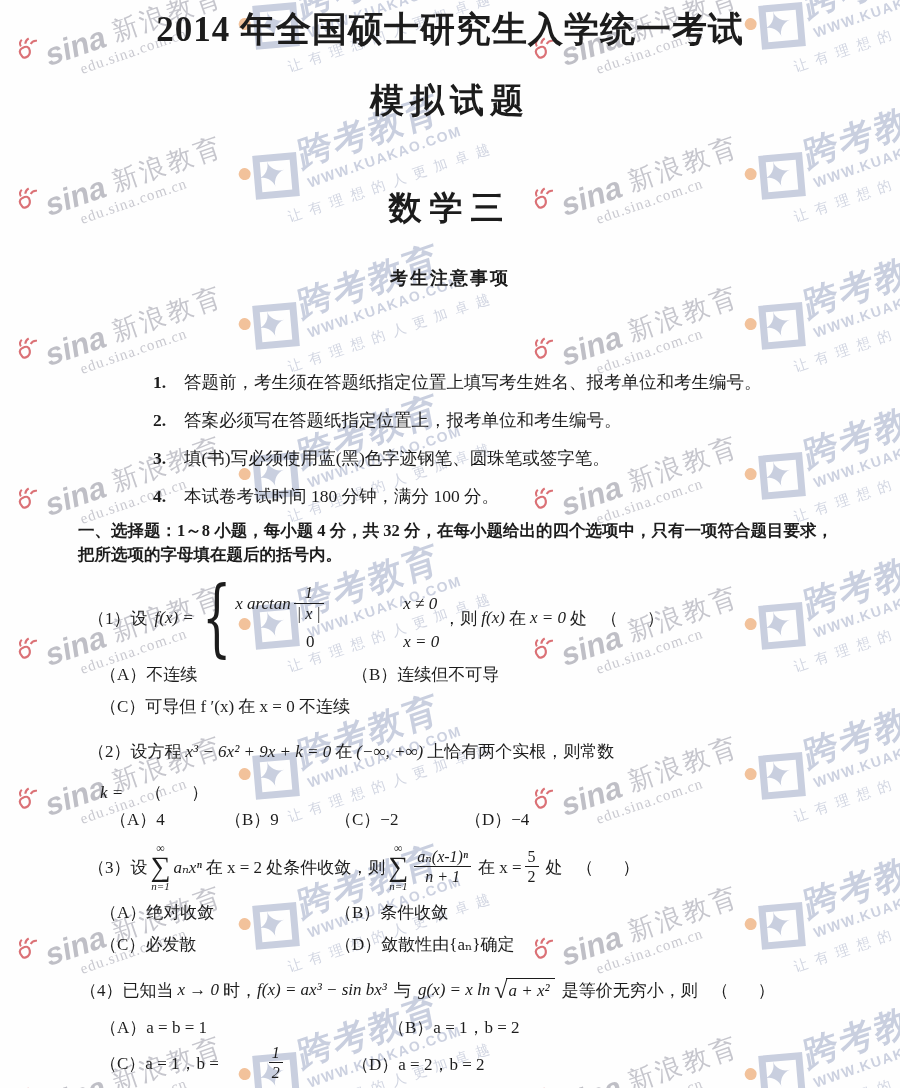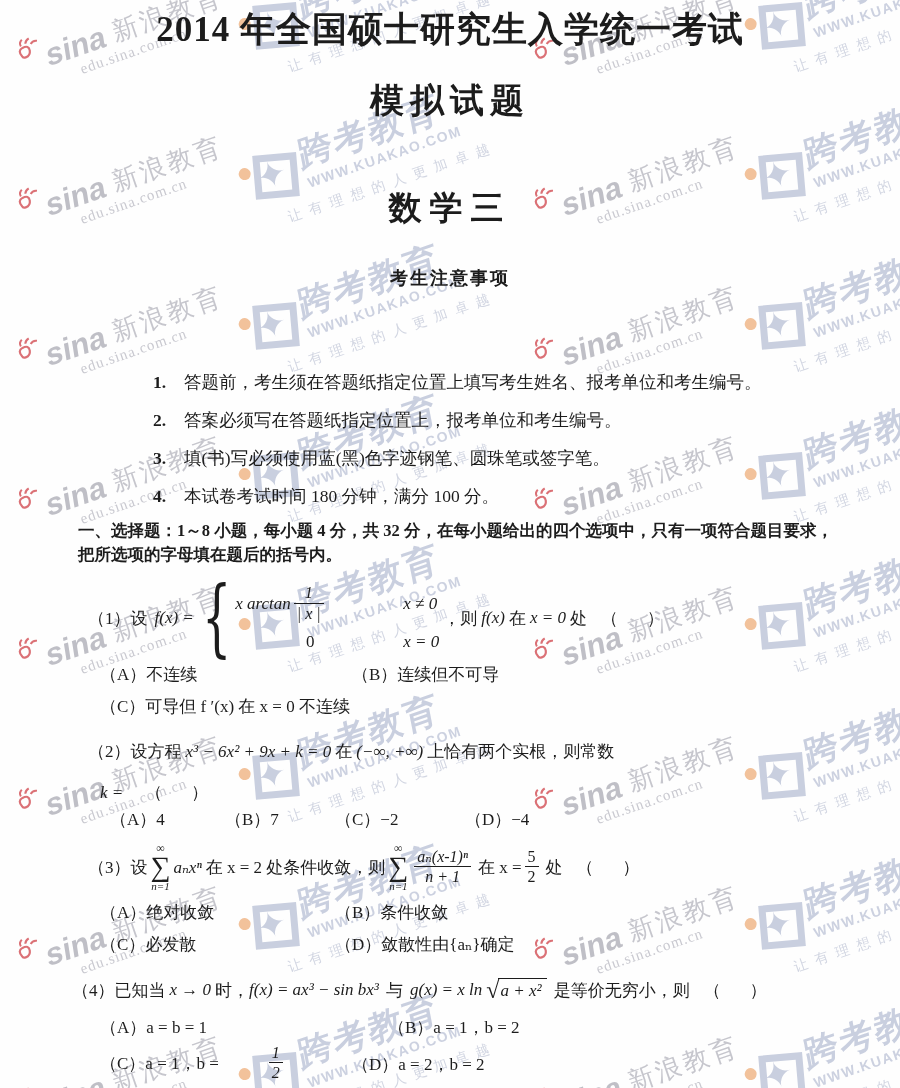--- a/index.html
+++ b/index.html
@@ -631,21 +631,21 @@
       <span class="math gap-s">x³ − 6x² + 9x + k = 0</span>
       <span class="gap-s">在</span>
       <span class="math gap-s">(−∞, +∞)</span>
       <span class="gap-s">上恰有两个实根，则常数</span>
     </div>
     <div class="abs stem" style="left:100px;top:781px;">
       <span class="math">k =</span>
       <span class="paren" style="margin-left:22px;">（　）</span>
     </div>
     <span class="opt" style="left:110px;top:808px;">（A）4</span>
-    <span class="opt" style="left:225px;top:808px;">（B）7</span>
+    <span class="opt" style="left:225px;top:808px;">（B）9</span>
     <span class="opt" style="left:335px;top:808px;">（C）−2</span>
     <span class="opt" style="left:465px;top:808px;">（D）−4</span>
 
     <div class="abs stem" style="left:88px;top:838px;height:58px;">
       <span>（3）设</span>
       <span class="sum">
         <span class="lim-top">∞</span>
         <span class="sigma">∑</span>
         <span class="lim">n=1</span>
       </span>
@@ -666,21 +666,21 @@
         <span class="den">2</span>
       </span>
       <span class="gap-s">处</span>
       <span class="paren">（　）</span>
     </div>
     <span class="opt" style="left:100px;top:901px;">（A）绝对收敛</span>
     <span class="opt" style="left:335px;top:901px;">（B）条件收敛</span>
     <span class="opt" style="left:100px;top:933px;">（C）必发散</span>
     <span class="opt" style="left:335px;top:933px;">（D）敛散性由{aₙ}确定</span>
 
-    <div class="abs stem" style="left:72px;top:972px;height:36px;">
+    <div class="abs stem" style="left:80px;top:972px;height:36px;">
       <span>（4）已知当</span>
       <span class="math gap-s">x → 0</span>
       <span class="gap-s">时，</span>
       <span class="math">f(x) = ax³ − sin bx³</span>
       <span class="gap-l">与</span>
       <span class="math gap-l">g(x) = x ln</span>
       <span class="sqrt">
         <span class="radical">√</span>
         <span class="radicand math">a + x²</span>
       </span>

